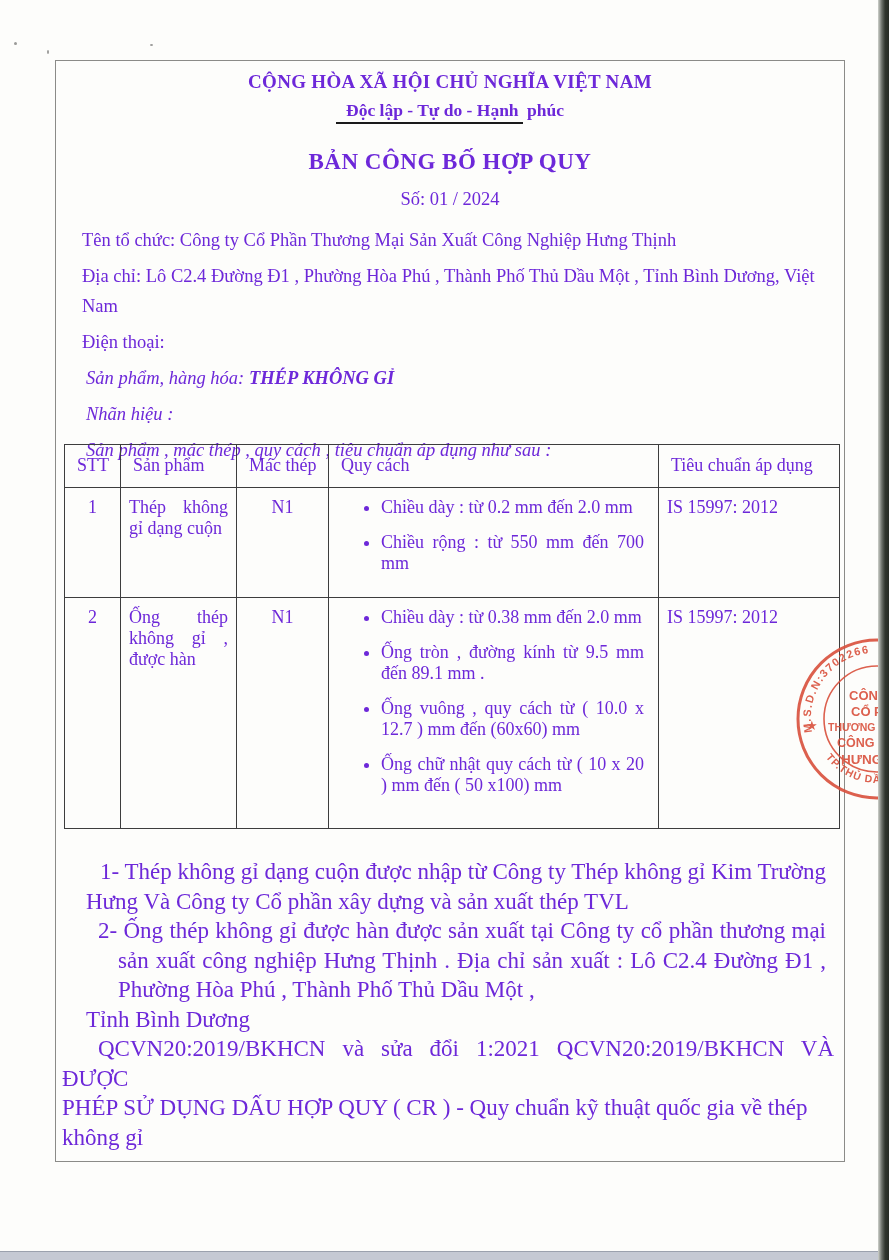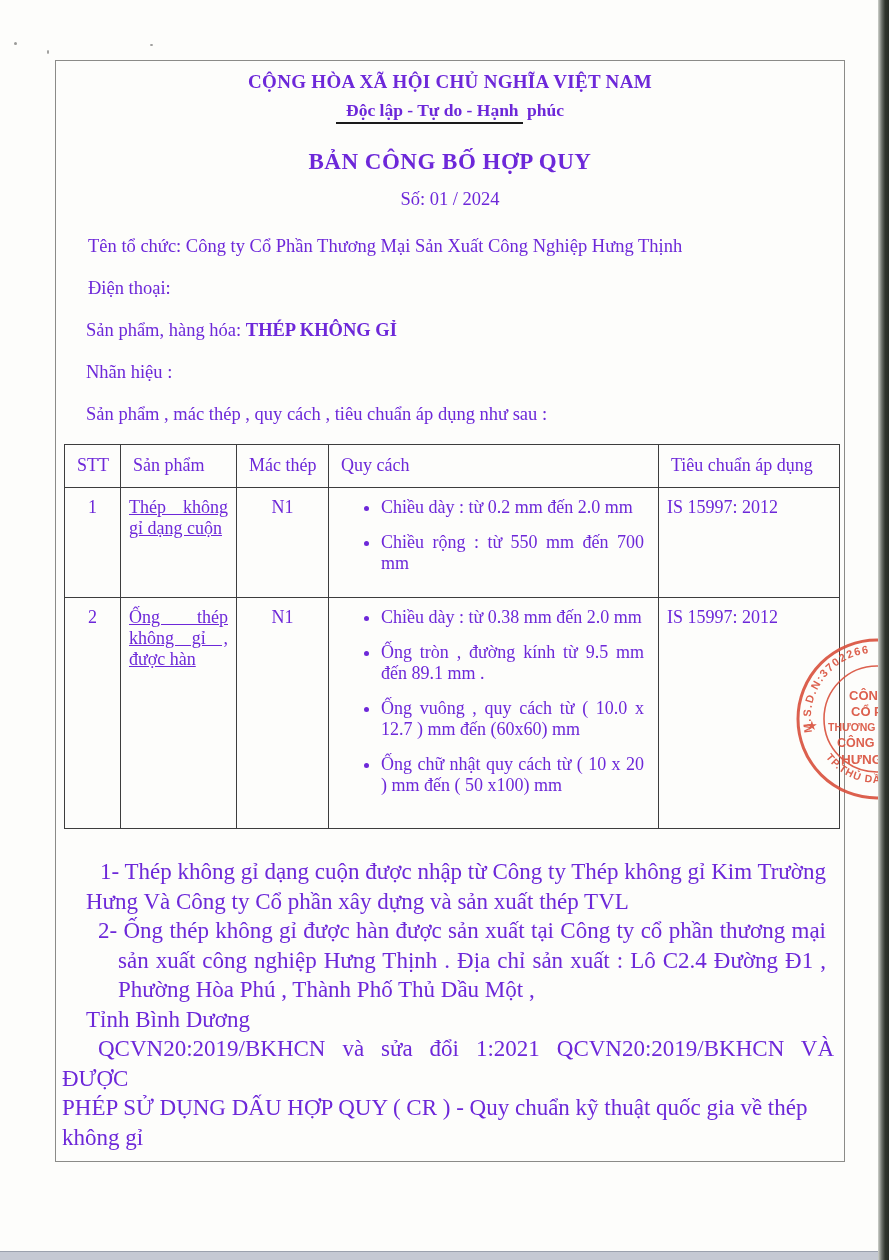--- a/index.html
+++ b/index.html
@@ -7,29 +7,29 @@
   .page{position:relative;width:889px;height:1260px;background:#fdfdfb;overflow:hidden;
         font-family:"Liberation Serif","DejaVu Serif",serif;color:#6d28d9;}
   .frame{position:absolute;left:55px;top:60px;width:788px;height:1100px;border:1.5px solid #8b8b88;}
   .centered{position:absolute;left:0;width:100%;text-align:center;}
   .nat-header{top:10px;font-size:19px;font-weight:bold;letter-spacing:.3px;}
   .motto{top:39px;font-size:17.5px;font-weight:bold;}
   .motto .ul{border-bottom:2px solid #1a1a1a;padding:0 4px 2px 10px;}
   .doc-title{top:88px;font-size:23px;font-weight:bold;letter-spacing:.5px;}
   .doc-number{top:128px;font-size:18.5px;}
   .paras{position:absolute;top:158px;left:20px;right:10px;font-size:18.5px;line-height:30px;}
-  .paras p{margin:12px;}
-  .paras .indented{margin-left:10px;}
+  .paras p{margin:6px;}
+  .paras .indented{margin-left:10px;font-style:italic;}
   .bold{font-weight:bold;}
   table.spec{position:absolute;top:383px;left:8px;width:775px;border-collapse:collapse;
              font-size:18px;table-layout:fixed;border-radius:28px;}
   table.spec th,table.spec td{border:1.4px solid #3d3d3d;vertical-align:top;padding:9px 8px;}
   table.spec th{font-weight:normal;text-align:left;padding:10px 6px 10px 12px;height:22px;}
   th.c,td.c{text-align:center;padding-left:4px;padding-right:4px;}
-  td.just{text-align:justify;padding-left:12px;padding-right:10px;text-decoration:underline;}
+  td.just{text-align:justify;padding-left:12px;padding-right:10px;}
   td.std{padding-left:12px;margin-left:40px;}
   tr.r1 td{height:72px;}
   tr.r2 td{height:212px;}
   ul.qc{margin:0;padding:0 6px 0 44px;}
   ul.qc li{margin-bottom:14px;text-align:justify;}
   .notes{position:absolute;top:796px;left:0;right:6px;font-size:23px;line-height:29.5px;}
   .notes p{margin:0;}
   .n1{padding-left:30px;text-indent:14px;}
   .n2{padding-left:62px;text-indent:-20px;text-align:justify;padding-right:12px;}
   .n-plain{padding-left:30px;}
@@ -53,20 +53,21 @@
     <div class="centered nat-header">CỘNG HÒA XÃ HỘI CHỦ NGHĨA VIỆT NAM</div>
 
     <div class="centered motto"><span class="ul">Độc lập - Tự do - Hạnh</span> <span>phúc</span></div>
 
     <div class="centered doc-title">BẢN CÔNG BỐ HỢP QUY</div>
 
     <div class="centered doc-number">Số: 01 / 2024</div>
 
     <div class="paras">
       <p>Tên tổ chức: Công ty Cổ Phần Thương Mại Sản Xuất Công Nghiệp Hưng Thịnh</p>
+      <p>Địa chỉ: Lô C2.4 Đường Đ1 , Phường Hòa Phú , Thành Phố Thủ Dầu Một , Tỉnh Bình Dương, Việt Nam</p>
       <p>Điện thoại:</p>
       <p class="indented"><span>Sản phẩm, hàng hóa: </span><span class="bold">THÉP KHÔNG GỈ</span></p>
       <p class="indented">Nhãn hiệu :</p>
       <p class="indented">Sản phẩm , mác thép , quy cách , tiêu chuẩn áp dụng như sau :</p>
     </div>
 
     <table class="spec">
       <colgroup>
         <col style="width:56px">
           <col style="width:116px">

